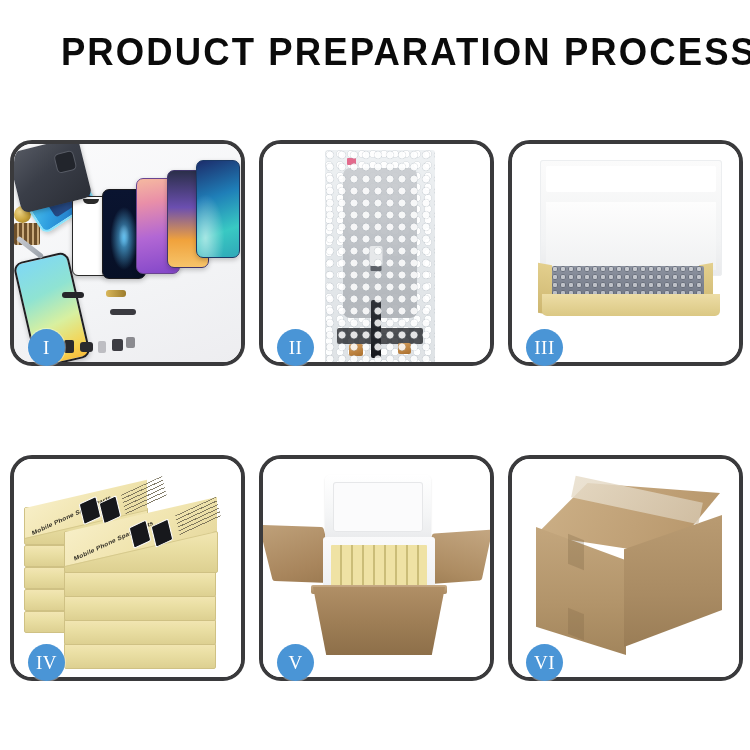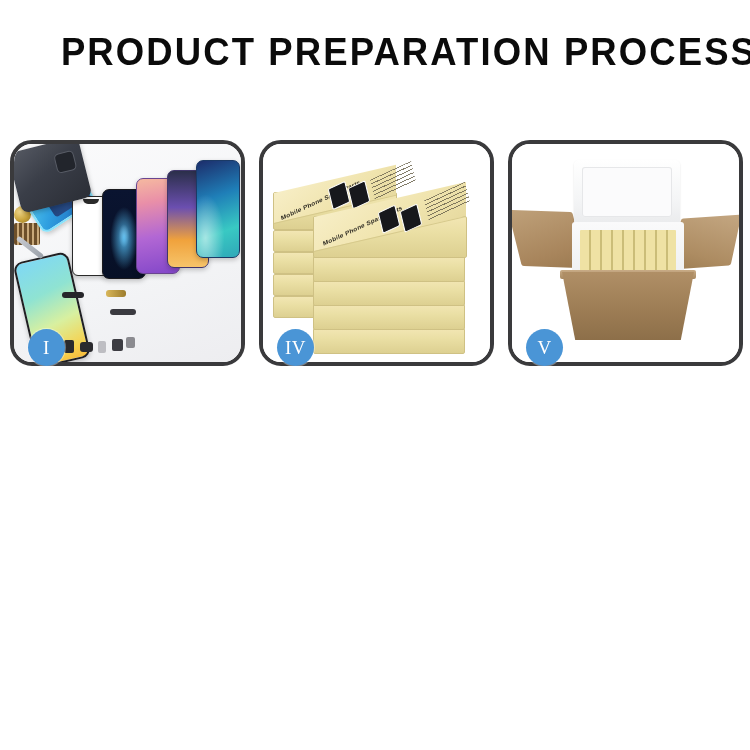--- a/index.html
+++ b/index.html
@@ -443,21 +443,48 @@
         <div class="part sq1"></div>
         <div class="part sq2"></div>
         <div class="part sq3"></div>
         <div class="part sq4"></div>
         <div class="part sq5"></div>
         <div class="tweezer"></div>
       </div>
       <div class="badge">I</div>
     </div>
 
-
+    <div class="panel">
+      <div class="panel-inner p2">
+        <div class="bubblebag">
+          <div class="lcd"></div>
+          <div class="pinkmark"></div>
+          <div class="lcd-chip"></div>
+          <div class="lcd-tab"></div>
+          <div class="strip"></div>
+          <div class="conn-l"></div>
+          <div class="conn-r"></div>
+          <div class="bubble-overlay"></div>
+        </div>
+      </div>
+      <div class="badge">II</div>
+    </div>
+
+    <div class="panel">
+      <div class="panel-inner p3">
+        <div class="box3-lid"></div>
+        <div class="box3-foam"></div>
+        <div class="box3-base"></div>
+        <div class="box3-flap-l"></div>
+        <div class="box3-flap-r"></div>
+        <div class="box3-bubble"></div>
+        <div class="box3-front"></div>
+      </div>
+      <div class="badge">III</div>
+    </div>
 
     <div class="panel">
       <div class="panel-inner p4">
         <div class="stack">
 
           <div class="kbox" style="left:4px; top:138px; width:118px; height:20px;"></div>
           <div class="kbox" style="left:4px; top:116px; width:118px; height:20px;"></div>
           <div class="kbox" style="left:4px; top:94px; width:118px; height:20px;"></div>
           <div class="kbox" style="left:4px; top:72px; width:118px; height:20px;"></div>
 
@@ -495,15 +522,26 @@
         <div class="v-flap-r"></div>
         <div class="v-eps-lid"></div>
         <div class="v-eps-body"></div>
         <div class="v-content"></div>
         <div class="v-carton-rim"></div>
         <div class="v-carton"></div>
       </div>
       <div class="badge">V</div>
     </div>
 
+    <div class="panel">
+      <div class="panel-inner p6">
+        <div class="c-top"></div>
+        <div class="c-left"></div>
+        <div class="c-right"></div>
+        <div class="c-tape"></div>
+        <div class="c-seam-l"></div>
+        <div class="c-seam-b"></div>
+      </div>
+      <div class="badge">VI</div>
+    </div>
 
   </div>
 </div>
 
 </body></html>

